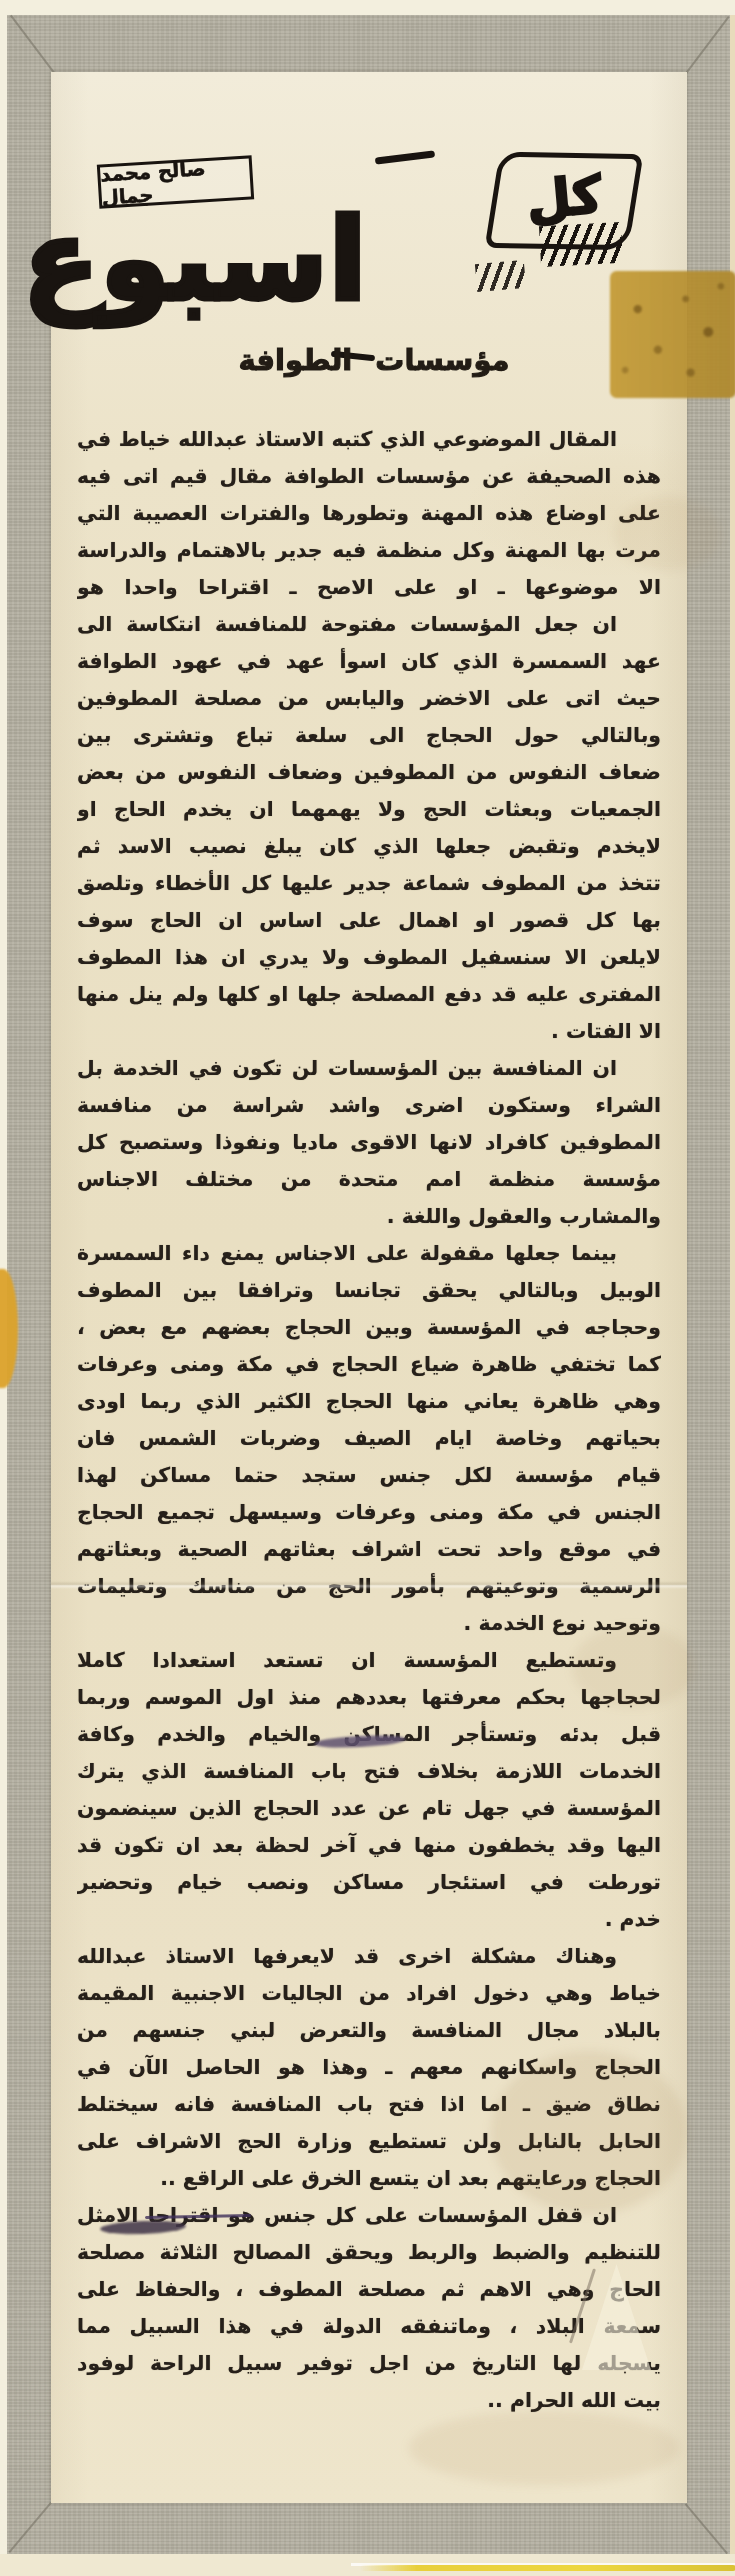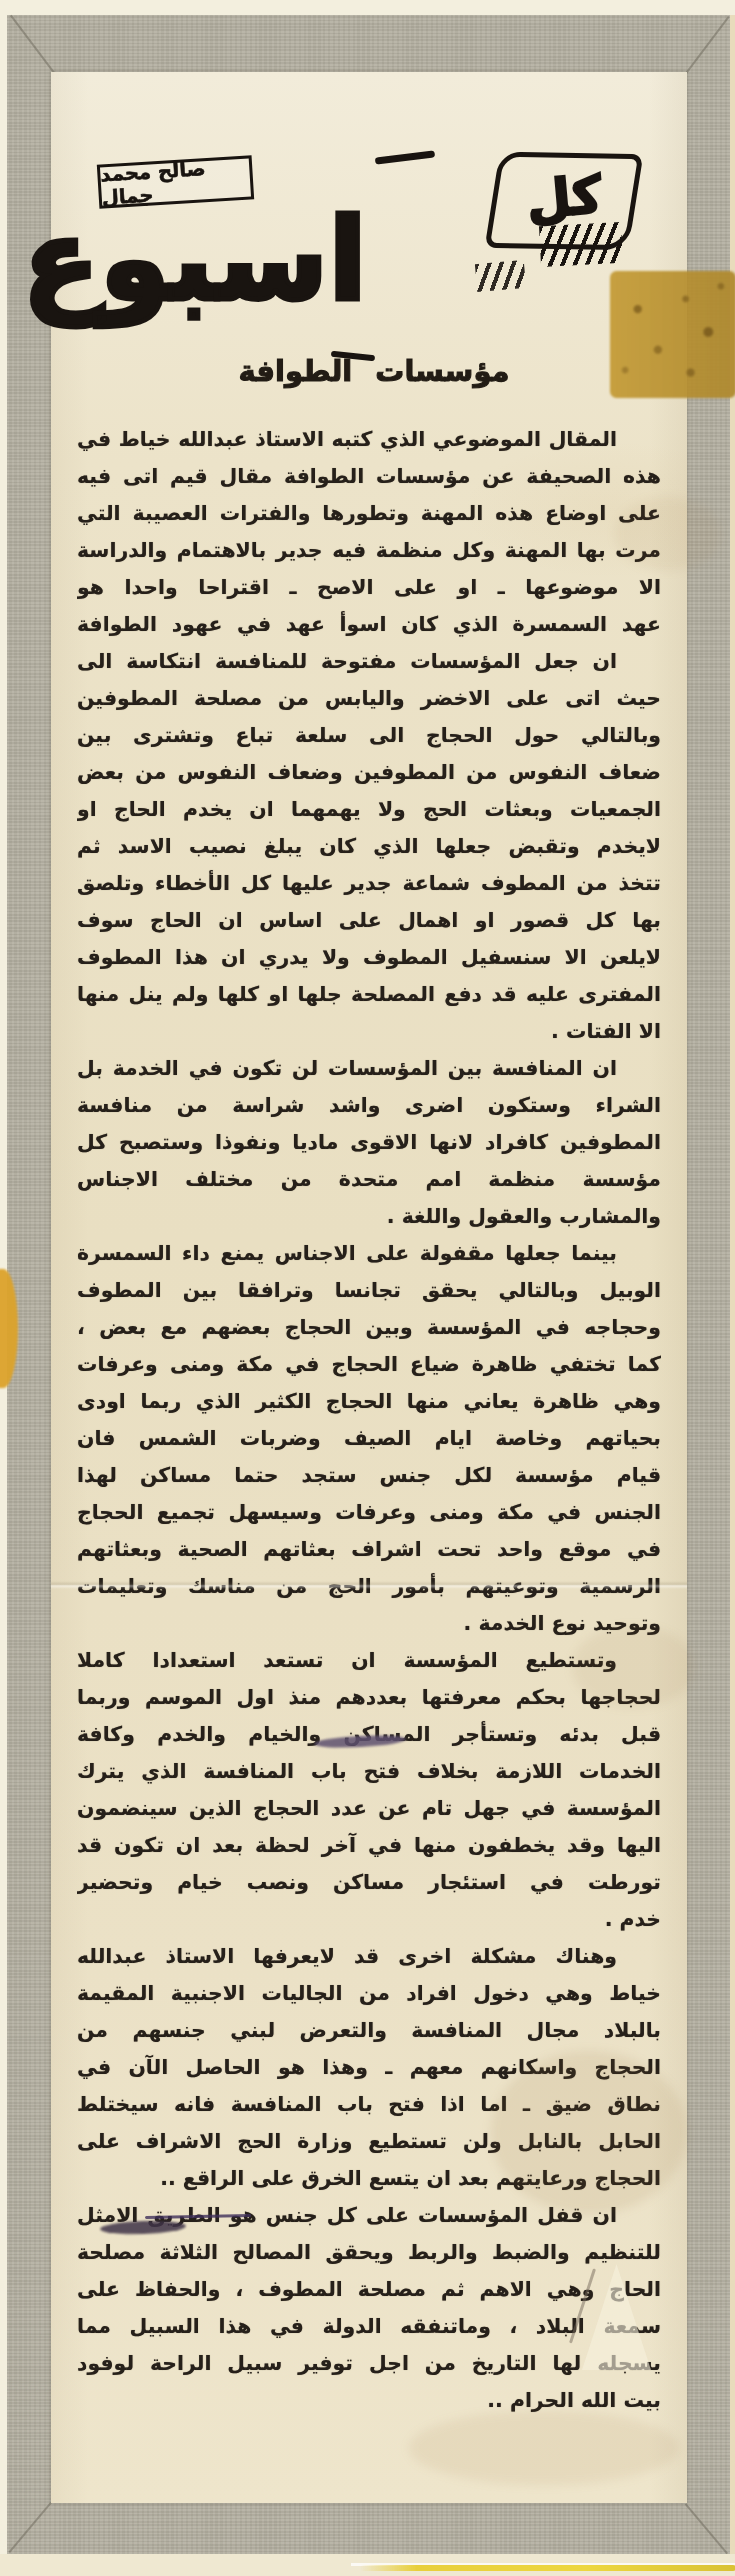--- a/index.html
+++ b/index.html
@@ -41,21 +41,21 @@
             border-radius:21px 11.4px 24.5px 11.4px;transform:skewX(-8deg) rotate(1deg);
             display:flex;align-items:center;justify-content:center;}
   .logo-box span{font-size:51px;font-weight:bold;color:#191410;-webkit-text-stroke:2.5px #191410;
             transform:skewX(8deg) rotate(-6deg);margin-top:-6.5px;}
   .comb{background:repeating-linear-gradient(115deg,#191410 0 4.1px,transparent 4.1px 11.4px);}
   .comb1{left:489px;top:152px;width:82px;height:41px;transform:rotate(-3deg);}
   .comb2{left:425px;top:190px;width:49px;height:28px;transform:rotate(-5deg);opacity:.9;}
   .accent-bar-top{left:324px;top:82px;width:60px;height:7.4px;background:#191410;border-radius:3.3px;transform:rotate(-7deg);}
   .accent-bar-bottom{left:280px;top:281px;width:44px;height:5.7px;background:#191410;border-radius:3.3px;transform:rotate(6deg);}
   
-  .headline{left:31px;top:282px;width:584px;text-align:center;font-size:29px;font-weight:bold;
+  .headline{left:31px;top:271px;width:584px;text-align:center;font-size:29px;font-weight:bold;
             color:#221c15;-webkit-text-stroke:1.1px #221c15;word-spacing:13px;}
   .article-body{left:26px;top:349px;width:584px;direction:rtl;}
   .para{margin:0;}
   .bline{height:37px;line-height:37px;font-size:20.4px;font-weight:bold;color:#26201a;
          text-align:justify;text-align-last:justify;overflow:hidden;
          letter-spacing:-0.2px;text-shadow:0 0 0.8px rgba(45,35,22,.55);}
   .bline.first{padding-right:44px;}
   .bline.lastline{text-align-last:right;}
   
   .crease{left:0;top:1509px;width:636px;height:8.2px;
@@ -124,22 +124,22 @@
 
     <div class="article-body">
         <div class="para">
           <div class="bline first">المقال الموضوعي الذي كتبه الاستاذ عبدالله خياط في</div>
           <div class="bline">هذه الصحيفة عن مؤسسات الطوافة مقال قيم اتى فيه</div>
           <div class="bline">على اوضاع هذه المهنة وتطورها والفترات العصيبة التي</div>
           <div class="bline">مرت بها المهنة وكل منظمة فيه جدير بالاهتمام والدراسة</div>
           <div class="bline">الا موضوعها ـ او على الاصح ـ اقتراحا واحدا هو</div>
         </div>
         <div class="para">
+          <div class="bline first">ان جعل المؤسسات مفتوحة للمنافسة انتكاسة الى</div>
           <div class="bline">عهد السمسرة الذي كان اسوأ عهد في عهود الطوافة</div>
-          <div class="bline first">ان جعل المؤسسات مفتوحة للمنافسة انتكاسة الى</div>
           <div class="bline">حيث اتى على الاخضر واليابس من مصلحة المطوفين</div>
           <div class="bline">وبالتالي حول الحجاج الى سلعة تباع وتشترى بين</div>
           <div class="bline">ضعاف النفوس من المطوفين وضعاف النفوس من بعض</div>
           <div class="bline">الجمعيات وبعثات الحج ولا يهمهما ان يخدم الحاج او</div>
           <div class="bline">لايخدم وتقبض جعلها الذي كان يبلغ نصيب الاسد ثم</div>
           <div class="bline">تتخذ من المطوف شماعة جدير عليها كل الأخطاء وتلصق</div>
           <div class="bline">بها كل قصور او اهمال على اساس ان الحاج سوف</div>
           <div class="bline">لايلعن الا سنسفيل المطوف ولا يدري ان هذا المطوف</div>
           <div class="bline">المفترى عليه قد دفع المصلحة جلها او كلها ولم ينل منها</div>
           <div class="bline lastline">الا الفتات .</div>
@@ -177,21 +177,21 @@
         <div class="para">
           <div class="bline first">وهناك مشكلة اخرى قد لايعرفها الاستاذ عبدالله</div>
           <div class="bline">خياط وهي دخول افراد من الجاليات الاجنبية المقيمة</div>
           <div class="bline">بالبلاد مجال المنافسة والتعرض لبني جنسهم من</div>
           <div class="bline">الحجاج واسكانهم معهم ـ وهذا هو الحاصل الآن في</div>
           <div class="bline">نطاق ضيق ـ اما اذا فتح باب المنافسة فانه سيختلط</div>
           <div class="bline">الحابل بالنابل ولن تستطيع وزارة الحج الاشراف على</div>
           <div class="bline lastline">الحجاج ورعايتهم بعد ان يتسع الخرق على الراقع ..</div>
         </div>
         <div class="para">
-          <div class="bline first">ان قفل المؤسسات على كل جنس هو الطريق الامثل</div>
+          <div class="bline first">ان قفل المؤسسات على كل جنس هو اقتراحا الامثل</div>
           <div class="bline">للتنظيم والضبط والربط ويحقق المصالح الثلاثة مصلحة</div>
           <div class="bline">الحاج وهي الاهم ثم مصلحة المطوف ، والحفاظ على</div>
           <div class="bline">سمعة البلاد ، وماتنفقه الدولة في هذا السبيل مما</div>
           <div class="bline">يسجله لها التاريخ من اجل توفير سبيل الراحة لوفود</div>
           <div class="bline lastline">بيت الله الحرام ..</div>
         </div>
       </div>
 
     <div class="crease"></div>
     <div class="blotch b1"></div>

